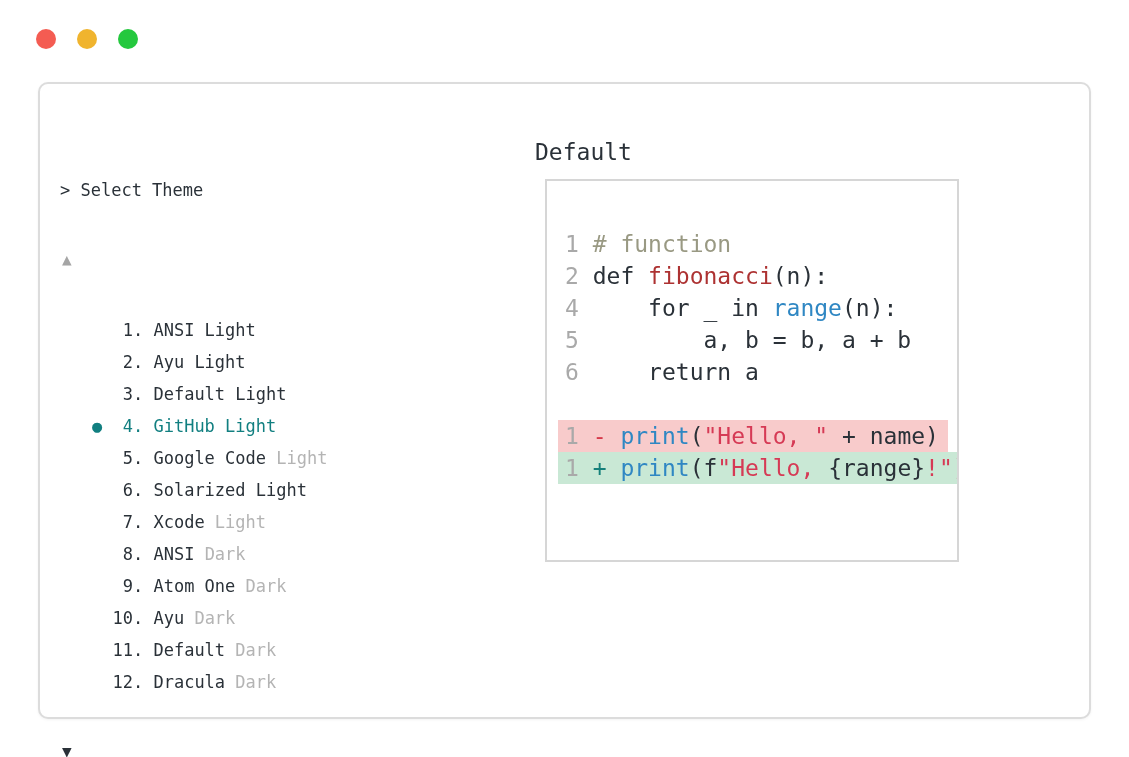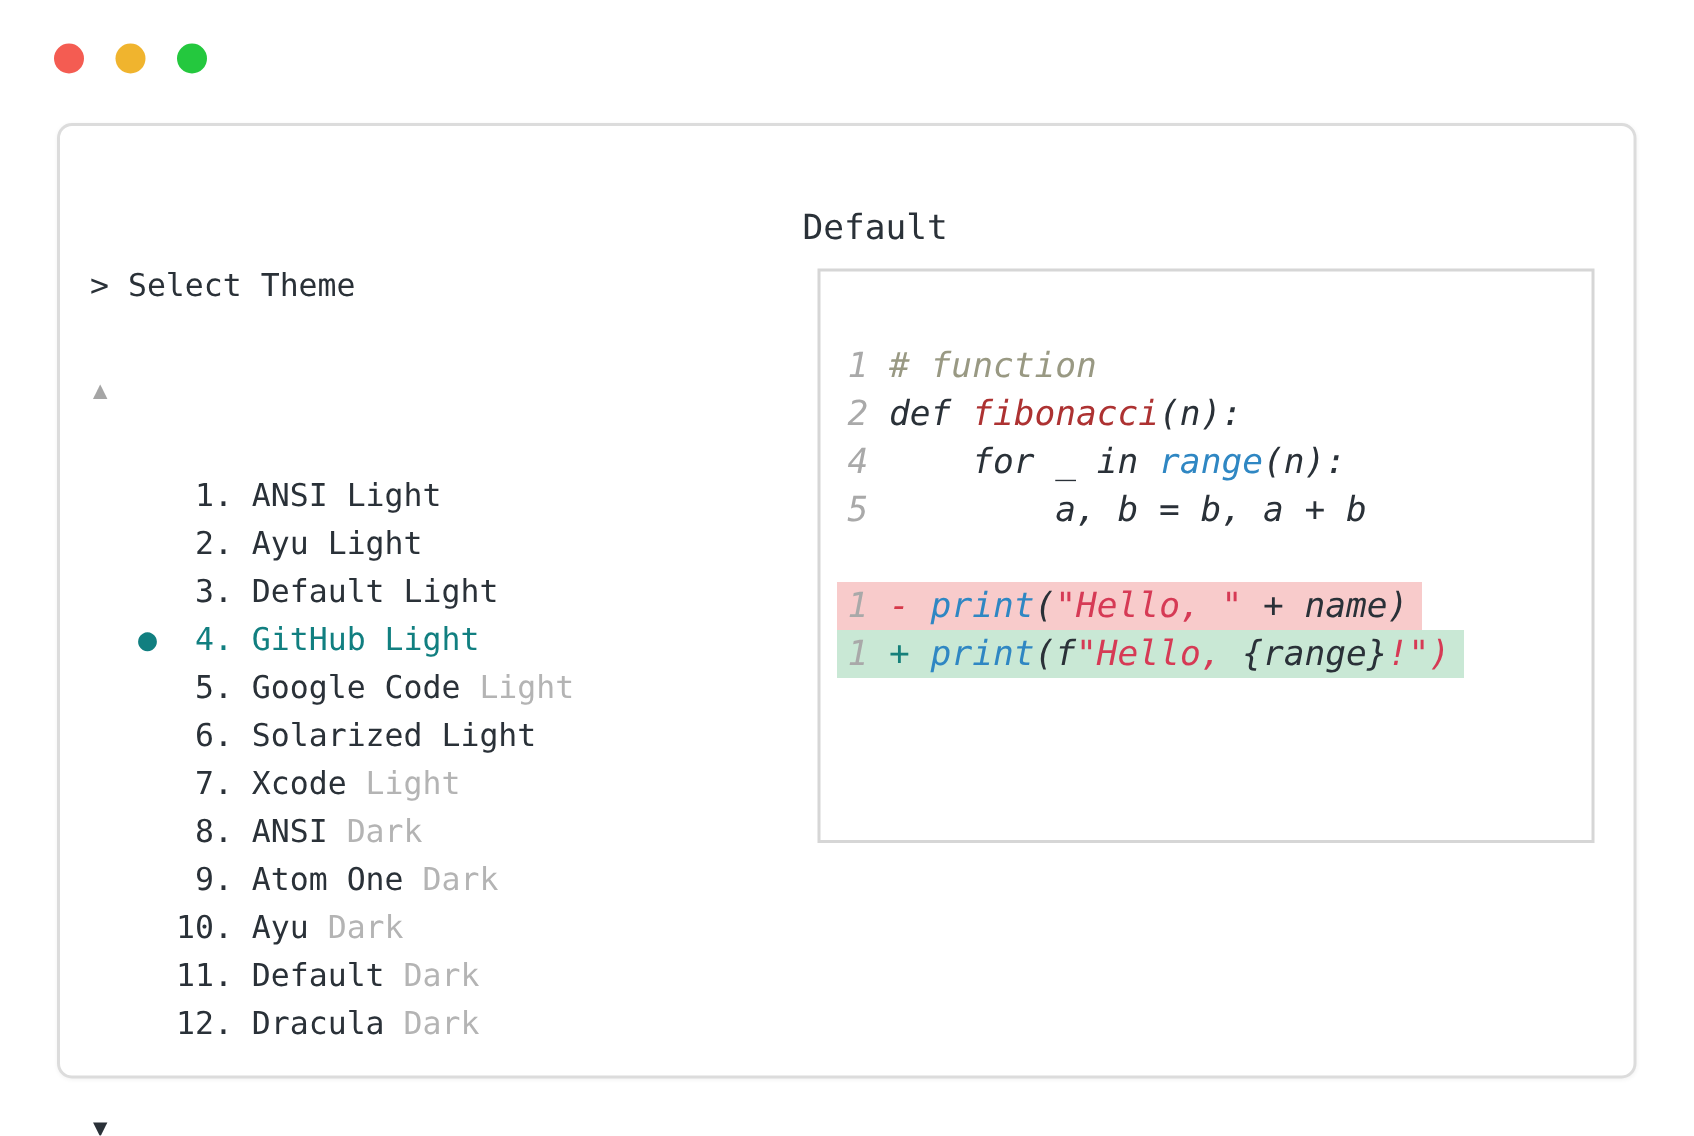--- a/index.html
+++ b/index.html
@@ -18,35 +18,35 @@
   .traffic{position:absolute;left:36px;top:29px;display:flex;gap:21px;}
   .dot{width:20px;height:20px;border-radius:50%;display:inline-block;}
 
   .window{position:absolute;left:38px;top:82px;width:1053px;height:637px;
           background:#fff;border:2px solid var(--winborder);border-radius:10px;
           box-shadow:0 1px 3px rgba(0,0,0,0.05);}
 
   .left{position:absolute;left:20px;top:52px;white-space:pre;}
   .right{position:absolute;left:495px;top:52px;}
 
-  .row{height:32px;line-height:32px;font-size:21px;color:var(--fg);white-space:pre;}
+  .row{height:32px;line-height:32px;font-size:17px;color:var(--fg);white-space:pre;}
   .tri{font-size:16px;padding-left:2px;}
   .tri-up{color:#a5a5a5;}
   .tri-down{color:var(--fg);}
 
   .list-row{cursor:default;margin-left:32px;}
 
   .s-fg{color:var(--fg);} .s-dim{color:var(--dim);} .s-sel{color:var(--sel);}
   .s-com{color:var(--com);} .s-fn{color:var(--fn);text-align:center;} .s-blt{color:var(--blt);text-align:center;}
   .s-num{color:var(--sel);} .s-str{color:var(--str);}
   .s-del{color:var(--del);} .s-add{color:var(--add);}
 
   .preview-title{height:32px;line-height:32px;font-size:23px;color:var(--fg);}
-  .preview-box{margin-left:10px;margin-top:11px;width:518px;height:383px;
-               border:2px solid var(--boxborder);background:#fff;overflow:hidden;font-style:italic;}
+  .preview-box{margin-left:10px;margin-top:11px;width:414px;height:383px;
+               border:2px solid var(--boxborder);background:#fff;overflow:hidden;}
   #code{padding:47px 0 0 18px;}
   .code-row{height:32px;line-height:32px;font-size:23px;white-space:pre;color:var(--fg);}
   .lineno{color:var(--lineno);}
   .diff-wrap{display:inline-block;line-height:32px;height:32px;
              padding:0 9px 0 7px;margin-left:-7px;}
   .diff-del-bg{background:var(--delbg);}
   .diff-add-bg{background:var(--addbg);}
 </style>
 </head>
 <body>
@@ -71,20 +71,21 @@
     </div>
 
     <div class="right">
       <div class="preview-title">Default</div>
       <div class="preview-box">
         <div id="code">
             <div class="code-row"><span class="lineno">1</span><span class="s-com"> # function</span></div>
             <div class="code-row"><span class="lineno">2</span><span class="s-fg"> def </span><span class="s-fn">fibonacci</span><span class="s-fg">(n):</span></div>
             <div class="code-row"><span class="lineno">4</span><span class="s-fg">     for _ in </span><span class="s-blt">range</span><span class="s-fg">(n):</span></div>
             <div class="code-row"><span class="lineno">5</span><span class="s-fg">         a, b = b, a + b</span></div>
+            <div class="code-row"><span class="lineno">6</span><span class="s-fg">     return a</span></div>
             <div class="code-row"><span class="lineno"></span></div>
             <div class="code-row"><span class="diff-wrap diff-del-bg"><span class="lineno">1</span><span class="s-del"> - </span><span class="s-blt">print</span><span class="s-fg">(</span><span class="s-str">"Hello, "</span><span class="s-fg"> + name)</span></span></div>
             <div class="code-row"><span class="diff-wrap diff-add-bg"><span class="lineno">1</span><span class="s-add"> + </span><span class="s-blt">print</span><span class="s-fg">(f</span><span class="s-str">"Hello, </span><span class="s-fg">{range}</span><span class="s-str">!")</span></span></div>
           </div>
       </div>
     </div>
 
   </div>
 </div>
 

